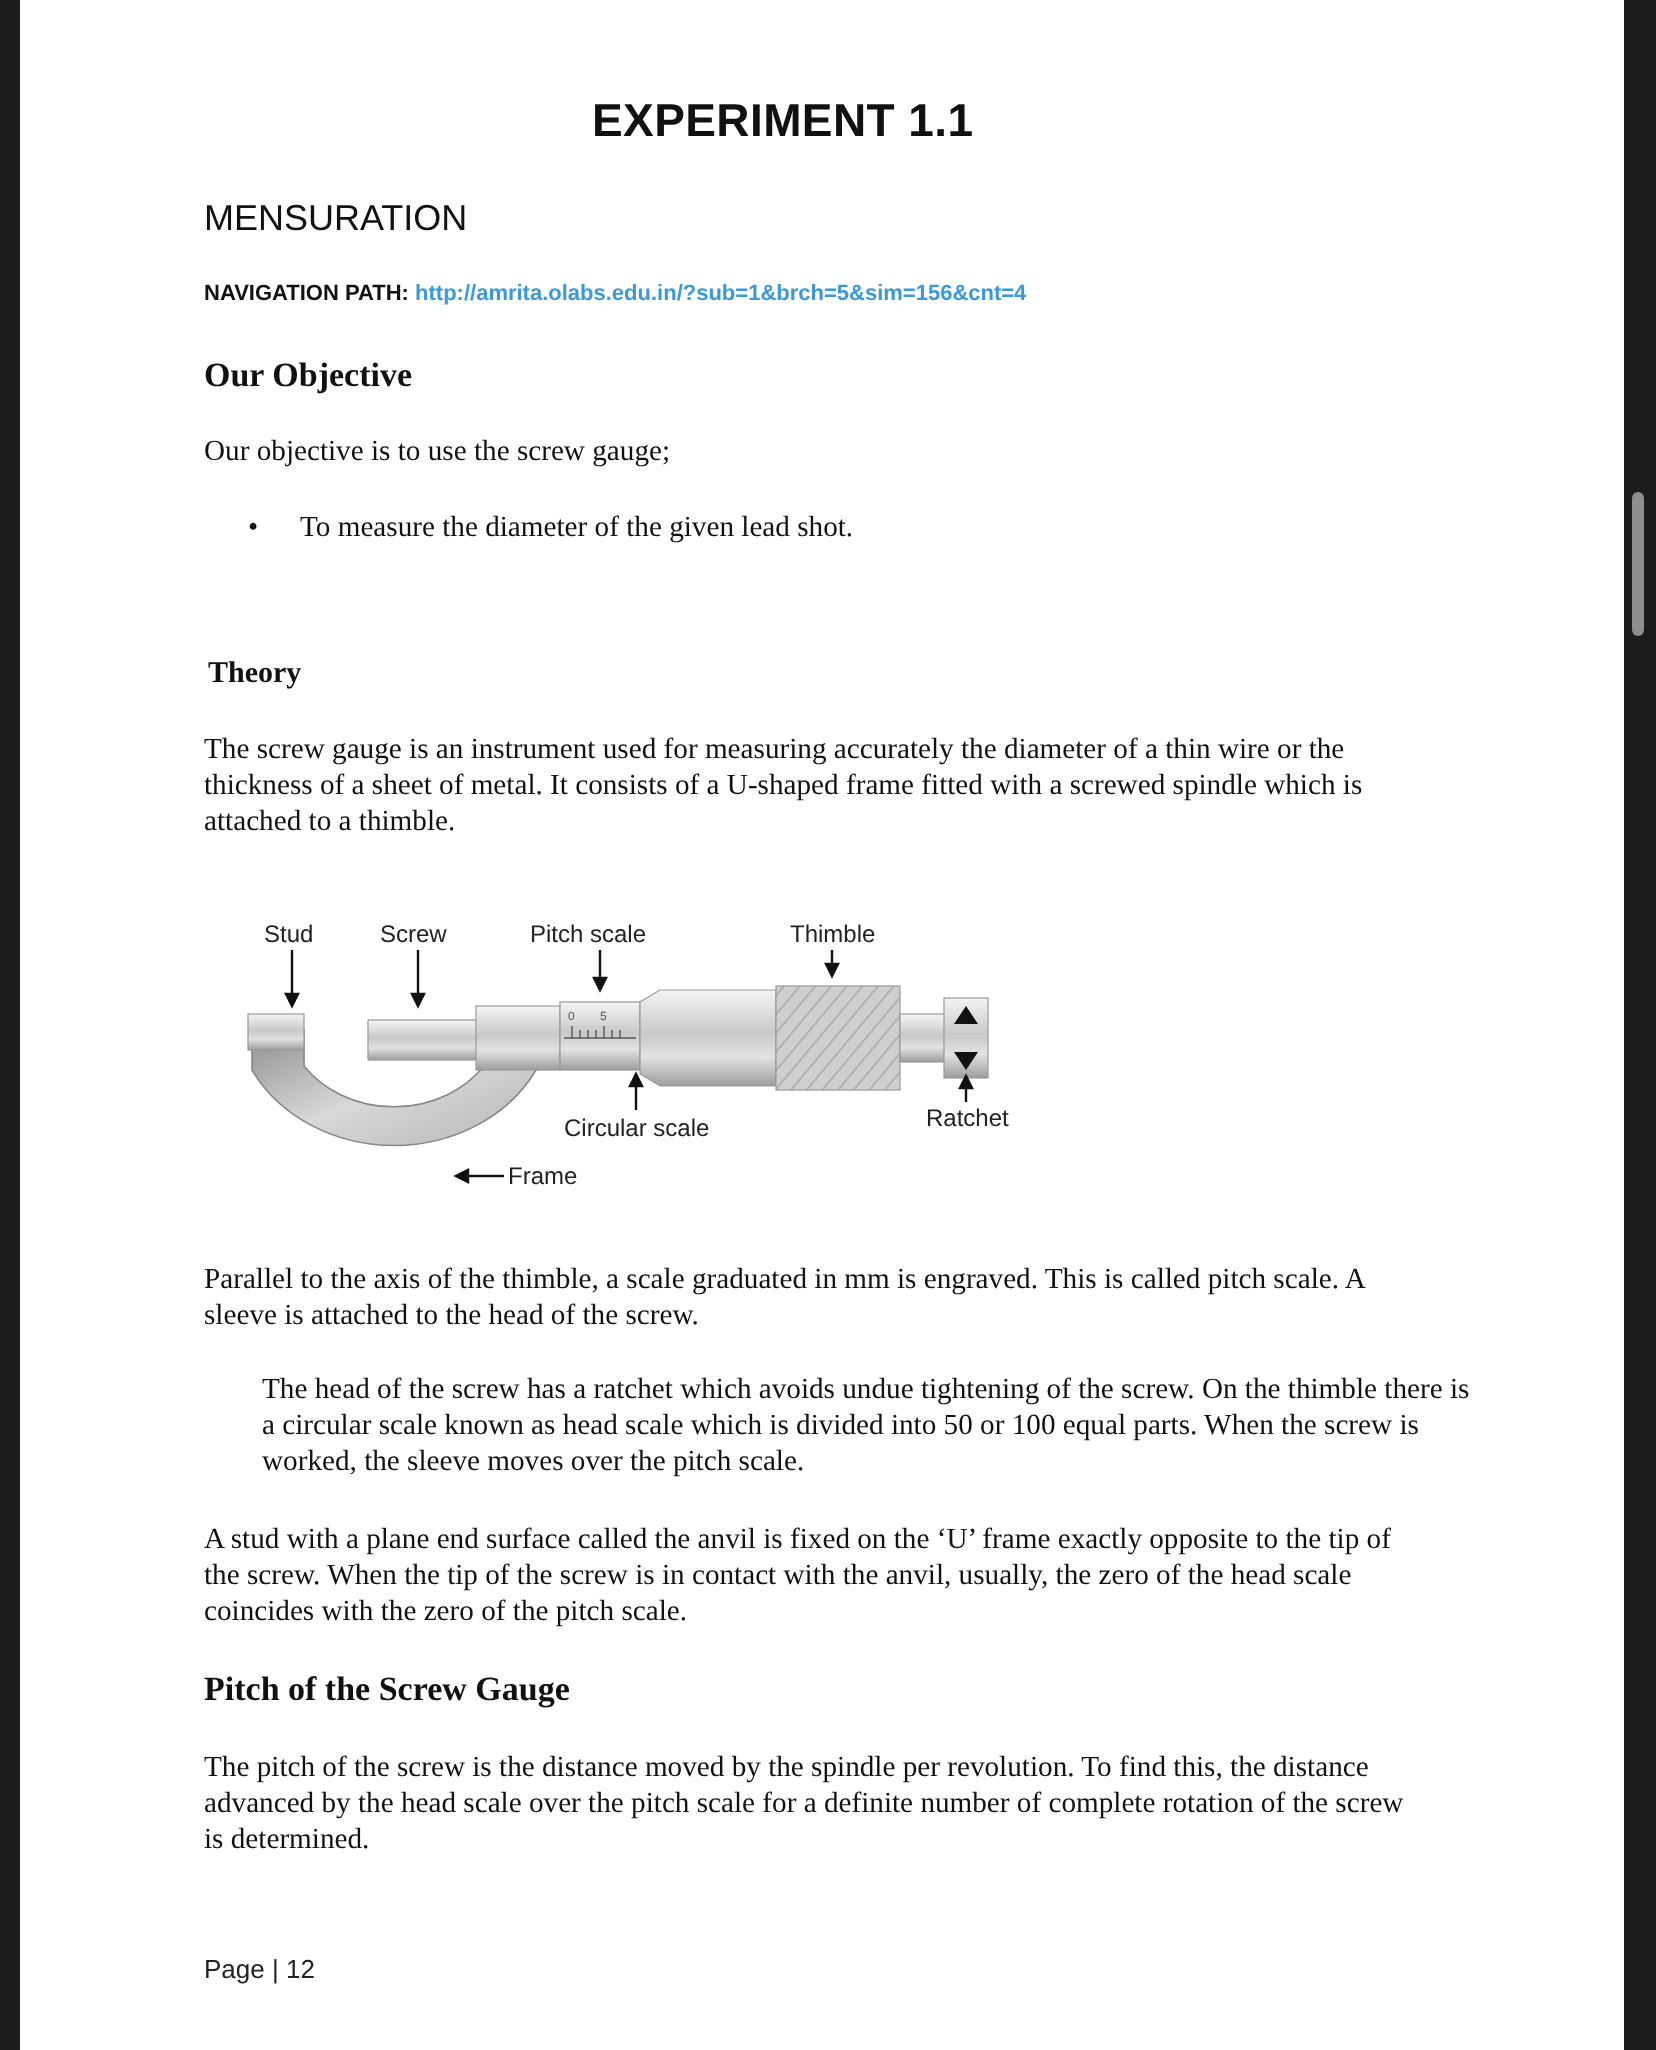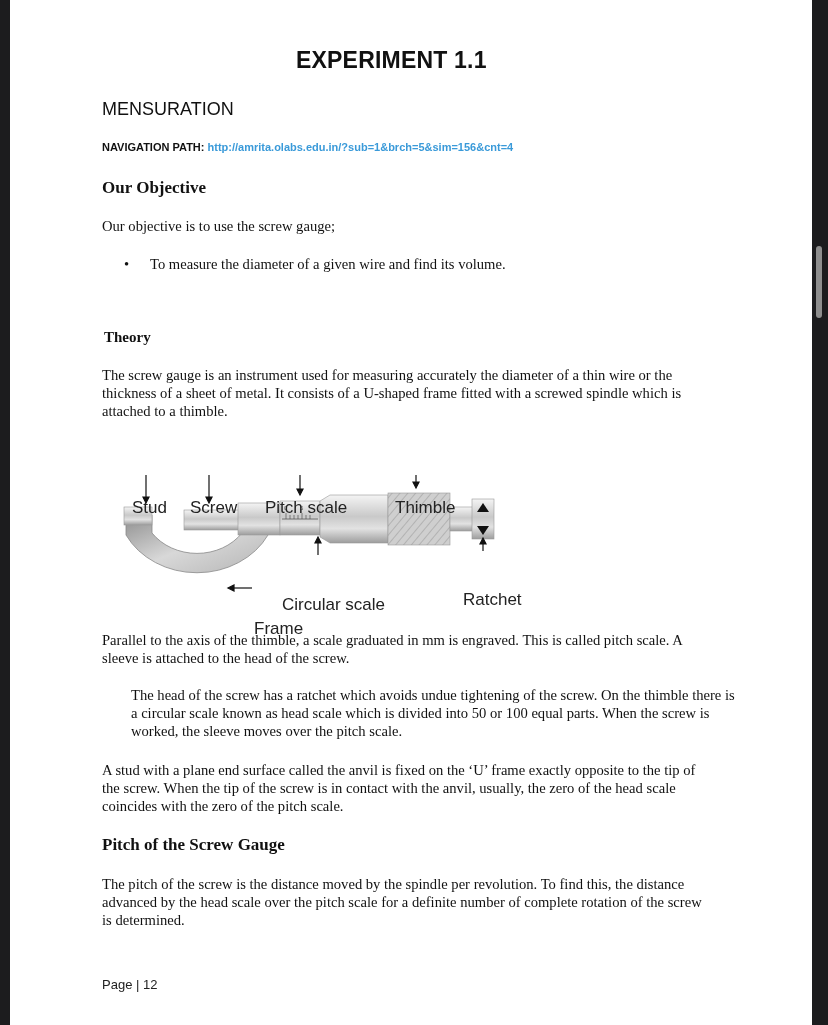--- a/index.html
+++ b/index.html
@@ -13,41 +13,41 @@
   .subtitle { position:absolute; left:102px; top:99px; font-size:18px; font-weight:normal; color:#111; }
   .nav { position:absolute; left:102px; top:141px; font-size:11px; font-weight:bold; color:#111; }
   .nav .url { color:#3a9ad9; }
   .h2 { position:absolute; left:102px; font-size:17px; font-weight:bold; }
   .h3 { position:absolute; left:104px; font-size:15px; font-weight:bold; }
   .p { position:absolute; left:102px; width:612px; font-size:14.6px; line-height:18px; }
   ul.bul { position:absolute; left:102px; top:256px; margin:0; padding:0; list-style:none; font-size:14.6px; line-height:17.5px; }
   ul.bul li { position:relative; padding-left:48px; }
   ul.bul li::before { content:"•"; position:absolute; left:22px; }
   .figure { position:absolute; left:118px; top:455px; width:400px; height:150px; }
-  .lbl { position:absolute; font-size:17px; color:#222; font-family:"Liberation Sans", sans-serif;margin-top:38px; }
+  .lbl { position:absolute; font-size:12px; color:#222; font-family:"Liberation Sans", sans-serif; }
   .footer { position:absolute; left:102px; top:977px; font-size:13px; color:#222; }
 </style>
 </head>
 <body>
 
 <div class="page"></div>
 <div class="rail"></div>
 <div class="scroll-thumb"></div>
 
 <div class="title sans">EXPERIMENT 1.1</div>
 <div class="subtitle sans">MENSURATION</div>
 <div class="nav sans">
   <span>NAVIGATION PATH:</span>
   <span class="url">http://amrita.olabs.edu.in/?sub=1&amp;brch=5&amp;sim=156&amp;cnt=4</span>
 </div>
 
 <div class="h2 serif" style="top:178px;">Our Objective</div>
 <div class="p serif" style="top:217px;">Our objective is to use the screw gauge;</div>
 <ul class="bul serif">
-  <li>To measure the diameter of a given wire and find its volume.</li>
+  <li>To measure the diameter of the given lead shot.</li>
 </ul>
 
 <div class="h3 serif" style="top:329px;">Theory</div>
 <div class="p serif" style="top:366px;">The screw gauge is an instrument used for measuring accurately the diameter of a thin wire or the thickness of a sheet of metal.  It consists of a U-shaped frame fitted with a screwed spindle which is attached to a thimble.</div>
 
 <div class="figure">
   <svg width="400" height="150" viewBox="0 0 400 150">
     <defs>
       <linearGradient id="metal" x1="0" y1="0" x2="0" y2="1">
         <stop offset="0" stop-color="#f4f4f4"></stop>

